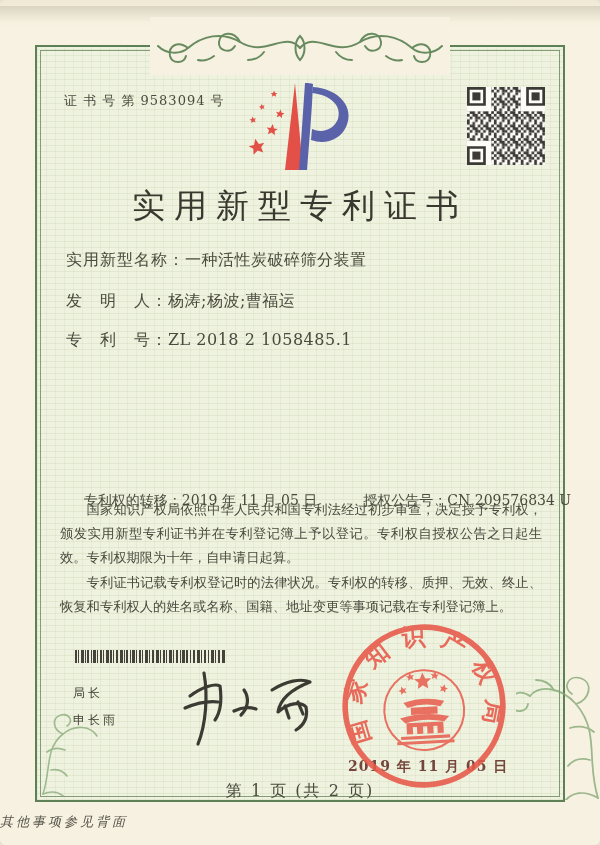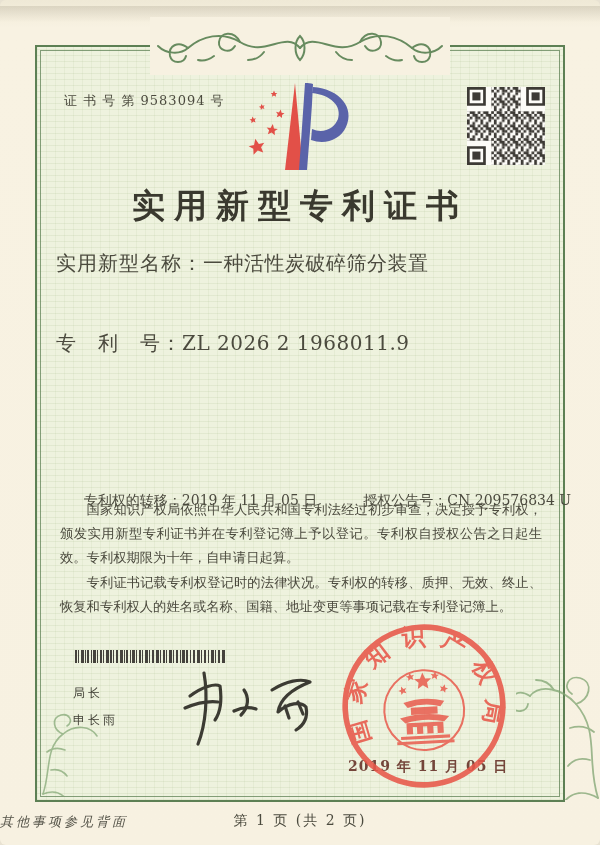--- a/index.html
+++ b/index.html
@@ -16,41 +16,41 @@
            repeating-linear-gradient(90deg, rgba(150,175,120,.10) 0 1px, rgba(0,0,0,0) 1px 9px),
            #eef2de;}
   .frame-inner{position:absolute;inset:3px;border:1px solid rgba(93,128,84,.75);pointer-events:none;}
   .ornament{position:absolute;left:150px;top:17px;width:300px;height:58px;z-index:3;
             background:#f7f1e1;display:flex;align-items:center;justify-content:center;}
   
   .cert-no{position:absolute;left:64px;top:92px;z-index:2;font-size:13px;color:#4b4a3e;letter-spacing:1px;}
   .logo{position:absolute;left:236px;top:80px;width:128px;height:94px;z-index:2;}
   .qr{position:absolute;left:467px;top:87px;width:78px;height:78px;z-index:2;}
   .title{position:absolute;left:0;top:184px;width:100%;text-align:center;z-index:2;
-         font-size:33px;font-weight:700;letter-spacing:9px;color:#3a392f;}
-  
-  .row{position:absolute;left:56px;z-index:2;font-size:20px;color:#4b4a3e;white-space:pre;}
+         font-size:33px;font-weight:400;letter-spacing:9px;color:#3a392f;}
+  
+  .row{position:absolute;left:66px;z-index:2;font-size:16px;color:#4b4a3e;white-space:pre;}
   .row .lab{letter-spacing:1px;}
   .row .val{letter-spacing:.5px;}
   .r0{top:250px}.r1{top:291px}.r2{top:330px}.r3{top:368px}.r4{top:406px}.r5{top:440px}
   .grant{position:absolute;left:66px;top:476px;width:480px;z-index:2;font-size:14px;color:#4b4a3e;white-space:pre;}
   .grant .no-group{margin-left:46px;}
   
   .paras{position:absolute;left:60px;top:498px;width:482px;z-index:2;
          font-size:13.3px;line-height:1.82;color:#4b4a3e;text-align:justify;}
   .paras p{margin:0;text-indent:2em;}
   
   .barcode{position:absolute;left:75px;top:650px;width:152px;height:13px;z-index:2;}
   .director{position:absolute;left:73px;top:680px;z-index:2;font-size:12px;color:#3f3e34;letter-spacing:3px;line-height:2.25;}
   .signature{position:absolute;left:168px;top:658px;width:170px;height:100px;z-index:2;}
   .seal-date{position:absolute;left:348px;top:758px;z-index:2;font-size:14px;color:#74453a;letter-spacing:1px;font-weight:600;}
   .seal{position:absolute;left:338px;top:620px;width:172px;height:172px;z-index:4;opacity:.88;transform:rotate(-3deg);}
   
-  .page-info{position:absolute;left:0;top:812px;width:100%;text-align:center;z-index:5;
-             font-size:14px;color:#4b4a3e;letter-spacing:2px;}
+  .page-info{position:absolute;left:0;top:781px;width:100%;text-align:center;z-index:5;
+             font-size:16px;color:#4b4a3e;letter-spacing:2px;}
   .back-note{position:absolute;left:0;top:813px;width:100%;text-align:left;
              font-size:13px;color:#56554a;letter-spacing:3px;font-style:italic;}
   .flourish{position:absolute;z-index:2;pointer-events:none;}
   .fl-bl{left:37px;top:700px;width:70px;height:96px;}
   .fl-br{right:-6px;top:640px;width:90px;height:160px;transform:scaleX(-1);}
   svg{display:block;}
 </style>
 </head>
 <body>
 
@@ -148,21 +148,22 @@
       <path d="M22,0 h7 v7 h-7 z M23,1 v5 h5 v-5 z" fill-rule="evenodd"></path>
       <rect x="24" y="2" width="3" height="3"></rect>
       <path d="M0,22 h7 v7 h-7 z M1,23 v5 h5 v-5 z" fill-rule="evenodd"></path>
       <rect x="2" y="24" width="3" height="3"></rect>
     </g>
   </svg>
 
   <div class="title">实用新型专利证书</div>
 
   <div class="row r0"><span class="lab">实用新型名称：</span><span class="val">一种活性炭破碎筛分装置</span></div>
-  <div class="row r2"><span class="lab">专　利　号：</span><span class="val">ZL 2026 2 1968011.9</span></div>
+  <div class="row r1"><span class="lab">发　明　人：</span><span class="val">杨涛;杨波;曹福运</span></div>
+  <div class="row r2"><span class="lab">专　利　号：</span><span class="val">ZL 2018 2 1058485.1</span></div>
 
   <div class="grant">
     <span class="lab">专利权的转移：</span><span class="val">2019 年 11 月 05 日</span><span class="no-group"><span class="lab">授权公告号：</span><span class="val">CN 209576834 U</span></span>
   </div>
 
   <div class="paras">
     <p>国家知识产权局依照中华人民共和国专利法经过初步审查，决定授予专利权，颁发实用新型专利证书并在专利登记簿上予以登记。专利权自授权公告之日起生效。专利权期限为十年，自申请日起算。</p>
     <p>专利证书记载专利权登记时的法律状况。专利权的转移、质押、无效、终止、恢复和专利权人的姓名或名称、国籍、地址变更等事项记载在专利登记簿上。</p>
   </div>
 

